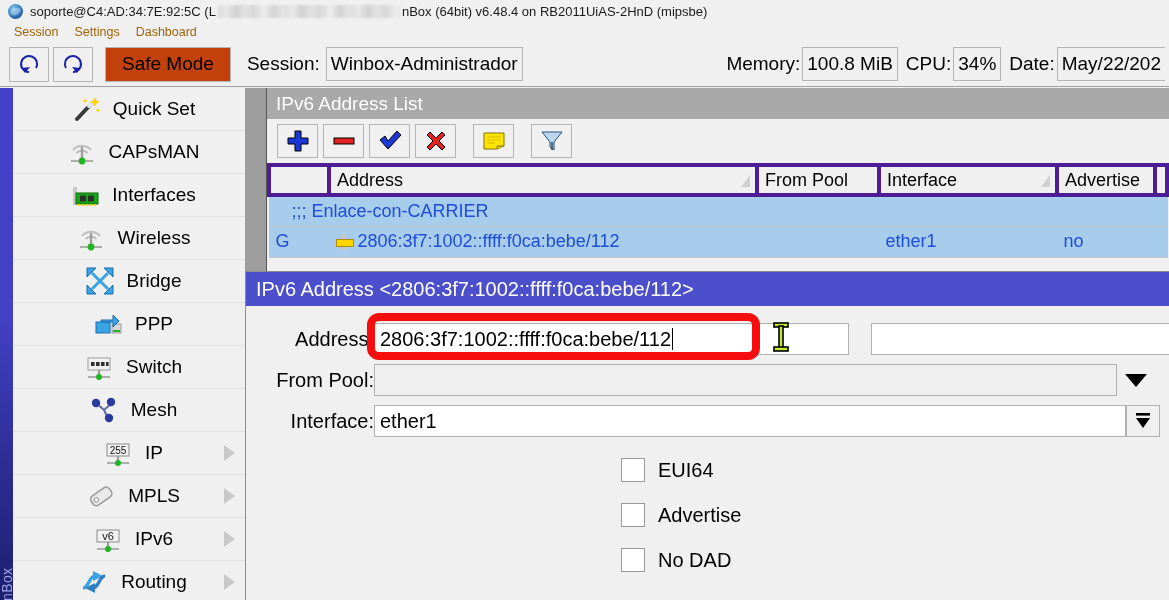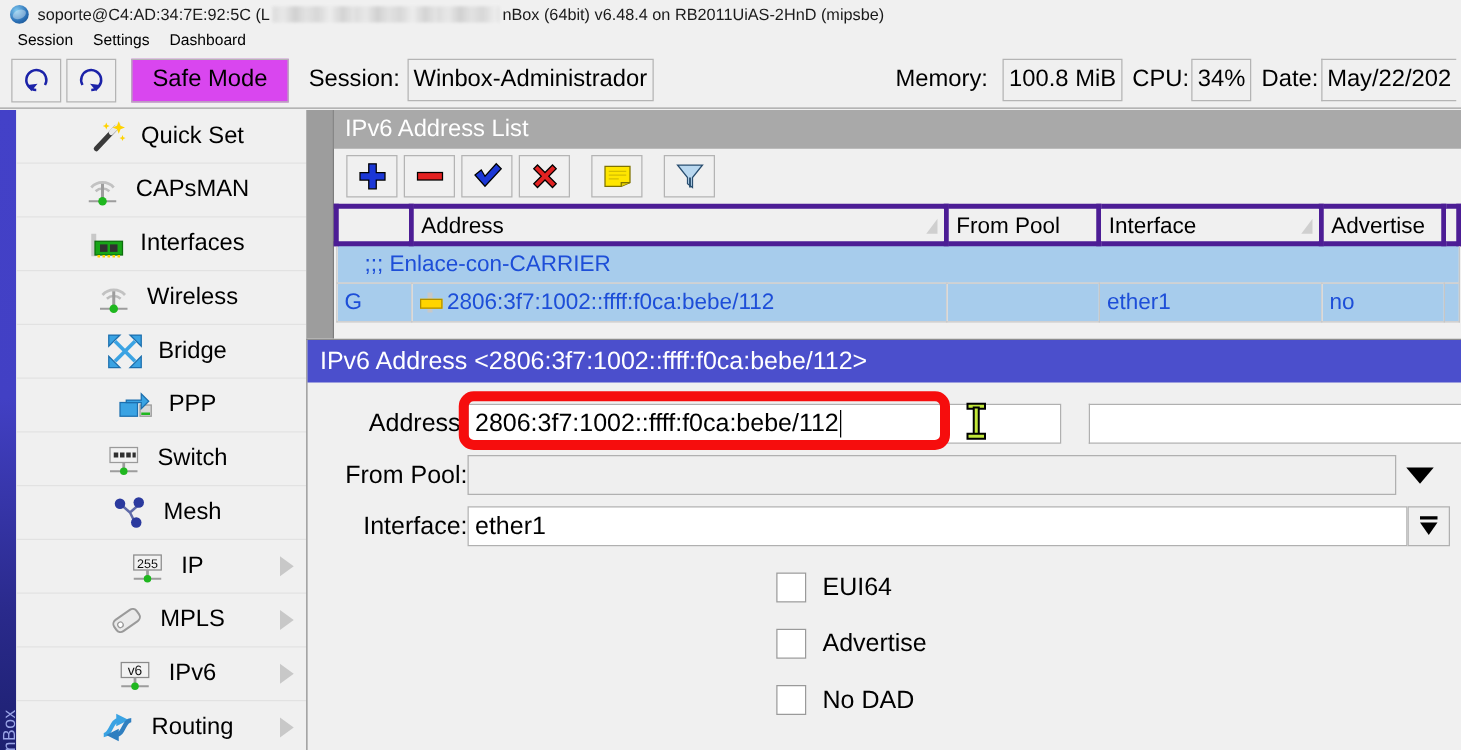--- a/index.html
+++ b/index.html
@@ -35,35 +35,35 @@
       #dcdcdc 0px, #e8e8e8 9px, #cfcfcf 18px, #e2e2e2 27px,
       #d6d6d6 36px, #ededed 46px, #d2d2d2 56px, #e6e6e6 66px);
     filter: blur(1.2px); opacity: .95; margin: 0 2px;
   }
 
   
   #menubar {
     position: absolute; left: 0; top: 22px; width: 1169px; height: 20px;
     background: #f0f0f0; display: flex; align-items: center; padding-left: 6px;
   }
-  .menu-item { font-size: 12.5px; color: #000000; padding: 1px 8px; cursor: default; }
+  .menu-item { font-size: 12.5px; color: #a16207; padding: 1px 8px; cursor: default; }
 
   
   #toolbar {
     position: absolute; left: 0; top: 42px; width: 1169px; height: 45px;
     background: #f0f0f0; border-bottom: 1px solid #a0a0a0;
     display: flex; align-items: center; padding: 0 4px;
   }
   .tb-btn {
     width: 40px; height: 35px; background: #f0f0f0; border: 1px solid #b4b4b4;
     margin-right: 4px; display: flex; align-items: center; justify-content: center;
   }
   .tb-btn:first-child { margin-left: 5px; }
   .safe-mode {
-    height: 35px; padding: 0 16px; background: #d946ef; border: 1px solid #b4b4b4;
+    height: 35px; padding: 0 16px; background: #c2410c; border: 1px solid #b4b4b4;
     display: flex; align-items: center; font-size: 19px; color: #000; margin-left: 8px;
   }
   .tb-label { font-size: 19px; color: #000; margin-left: 16px; white-space: nowrap; }
   .tb-field {
     height: 30px; border: 1px solid #b4b4b4; background: #f0f0f0;
     display: flex; align-items: center; padding: 16px 4px;
     font-size: 19px; color: #000; white-space: nowrap;
   }
   .spacer { flex: 1 1 auto; }
 
@@ -219,21 +219,21 @@
       <svg width="24" height="24" viewBox="0 0 24 24">
         <path d="M5 16 A8 8 0 1 1 12 20" fill="none" stroke="#1b22a8" stroke-width="2"></path>
         <polygon points="19,16 11,15 16,21" fill="#1b22a8"></polygon>
       </svg>
     </div>
     <div class="safe-mode">Safe Mode</div>
     <div class="tb-label">Session:</div>
     <div class="tb-field" style="margin-left:6px;">Winbox-Administrador</div>
     <div class="spacer"></div>
     <div class="tb-label">Memory:</div>
-    <div class="tb-field" style="margin-left:12px;">100.8 MiB</div>
+    <div class="tb-field" style="margin-left:2px;">100.8 MiB</div>
     <div class="tb-label" style="margin-left:8px;">CPU:</div>
     <div class="tb-field" style="margin-left:2px;">34%</div>
     <div class="tb-label" style="margin-left:8px;">Date:</div>
     <div class="tb-field" style="margin-left:2px;border-right:none;">May/22/202</div>
   </div>
 
   <div id="leftstrip">
     <div class="vert-word">nBox</div>
   </div>
 

